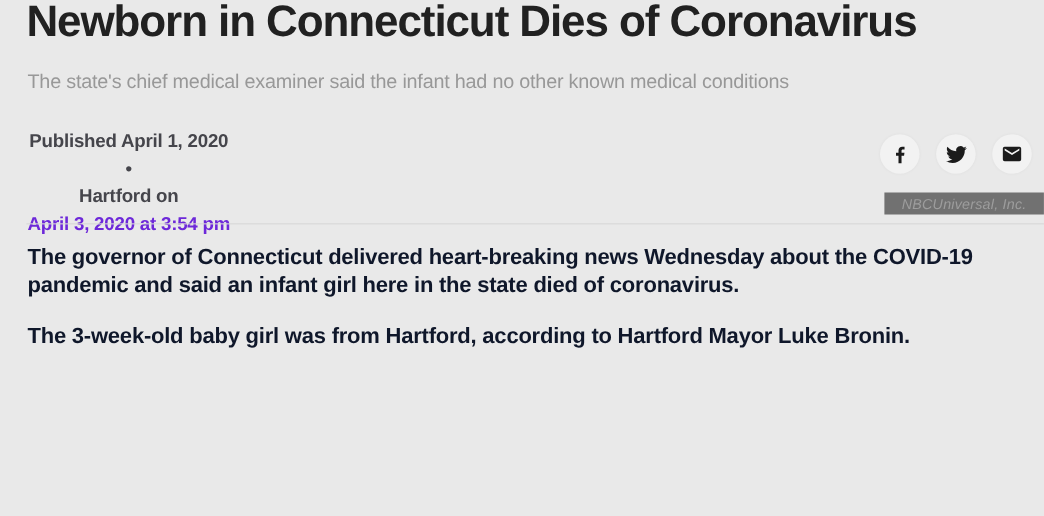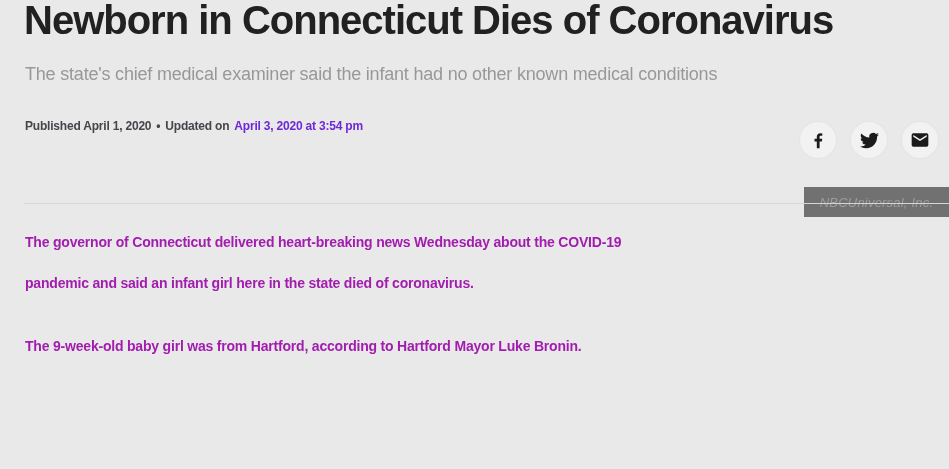--- a/index.html
+++ b/index.html
@@ -33,25 +33,26 @@
     letter-spacing: -0.2px;
     color: #989898;
     white-space: nowrap;
   }
   .byline {
     position: absolute;
     left: 25px; top: 119px;
     display: flex;
     align-items: center;
     gap: 5px;
-    font-size: 12px;
+    font-size: 17px;
     font-weight: 600;
     letter-spacing: -0.2px;
     color: #45454b;
     white-space: nowrap;
+    flex-direction: column;
   }
   .byline .sep { color: #45454b; font-weight: 700; }
   .byline a.updated-link {
     color: #6d28d9;
     text-decoration: none;
     cursor: pointer;
   }
   .share-row {
     position: absolute;
     top: 122px; right: 11px;
@@ -66,22 +67,22 @@
     display: flex;
     align-items: center;
     justify-content: center;
     cursor: pointer;
     box-shadow: 0 0 3px rgba(0,0,0,0.05);
     padding: 0;
   }
   .share-btn svg { display: block; fill: #1b1b1b; }
   .credit-box {
     position: absolute;
-    top: 187px; right: 0;
-    width: 145px; height: 30px;
+    top: 175px; right: 0;
+    width: 145px; height: 20px;
     background: #717171;
     display: flex;
     align-items: center;
     justify-content: center;
   }
   .credit-box span {
     font-size: 13px;
     font-style: italic;
     color: #9d9d9d;
     letter-spacing: 0.2px;
@@ -91,42 +92,42 @@
     position: absolute;
     left: 24px; right: 0; top: 203px;
     height: 1px;
     background: #d6d6d6;
   }
   .body-text {
     position: absolute;
     left: 25px; top: 222px; right: 20px;
   }
   .body-text p {
-    font-size: 14px;
+    font-size: 20px;
     font-weight: 700;
     letter-spacing: -0.2px;
-    line-height: 41px;
-    color: #a21caf;
+    line-height: 25px;
+    color: #0f172a;
     white-space: pre-line;
     margin-bottom: 22px;
   }
 </style>
 </head>
 <body>
 
 <div class="page">
 
   <h1 class="headline">Newborn in Connecticut Dies of Coronavirus</h1>
 
   <p class="subhead">The state's chief medical examiner said the infant had no other known medical conditions</p>
 
   <div class="byline">
     <span>Published April 1, 2020</span>
     <span class="sep">•</span>
-    <span>Updated on</span>
+    <span>Hartford on</span>
     <a class="updated-link">April 3, 2020 at 3:54 pm</a>
   </div>
 
   <div class="share-row">
     <button class="share-btn">
       <svg width="20" height="20" viewBox="0 0 24 24">
         <path d="M13.897 21.997v-8.196h2.765l.411-3.209h-3.176V8.548c0-.926.258-1.56 1.587-1.56h1.684V4.127A22.3 22.3 0 0 0 14.701 4c-2.444 0-4.122 1.492-4.122 4.231v2.361H7.832v3.209h2.747v8.196h3.318z"></path>
       </svg>
     </button>
     <button class="share-btn">
@@ -143,16 +144,16 @@
 
   <div class="credit-box">
     <span>NBCUniversal, Inc.</span>
   </div>
 
   <div class="divider"></div>
 
   <div class="body-text">
     <p>The governor of Connecticut delivered heart-breaking news Wednesday about the COVID-19
 pandemic and said an infant girl here in the state died of coronavirus.</p>
-    <p>The 9-week-old baby girl was from Hartford, according to Hartford Mayor Luke Bronin.</p>
+    <p>The 3-week-old baby girl was from Hartford, according to Hartford Mayor Luke Bronin.</p>
   </div>
 
 </div>
 
 </body></html>

